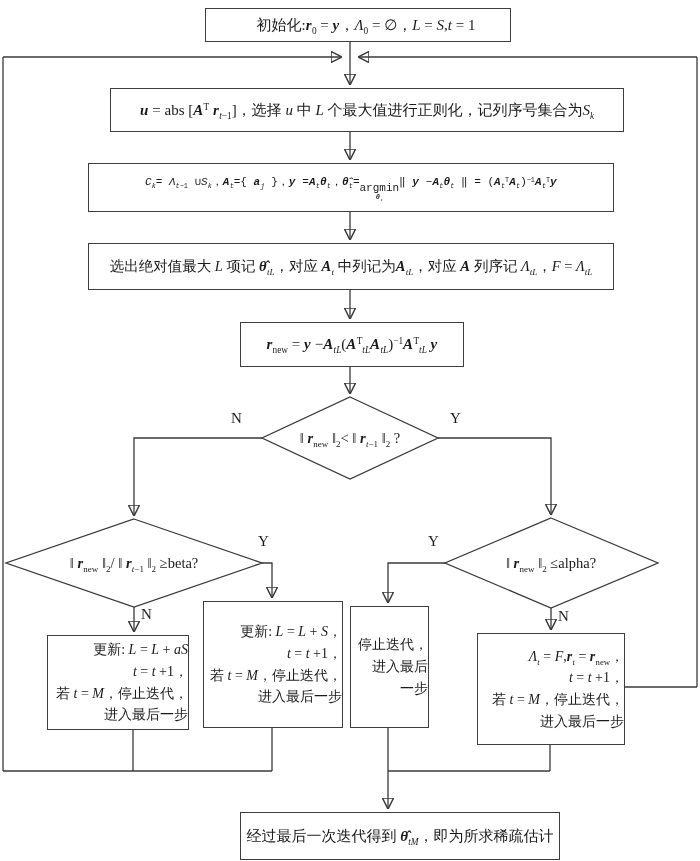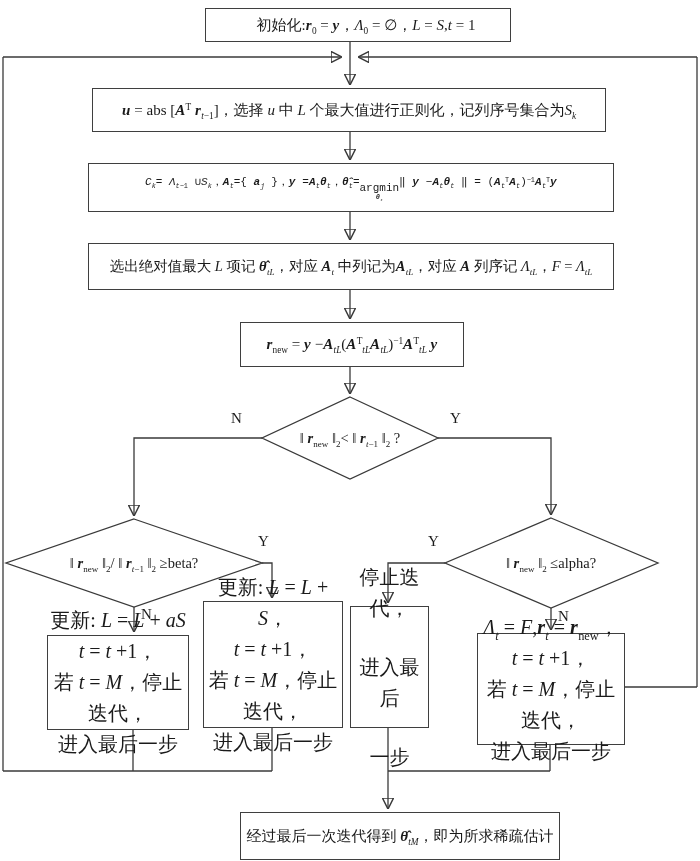--- a/index.html
+++ b/index.html
@@ -4,21 +4,21 @@
 <style>
   html,body{margin:0;padding:0;background:#ffffff;}
   .canvas{position:relative;width:700px;height:861px;background:#ffffff;overflow:hidden;
           font-family:"Liberation Serif","DejaVu Serif",serif;color:#1a1a1a;}
   .wires{position:absolute;left:0;top:0;width:700px;height:861px;}
   .wires path{fill:none;stroke:#3a3a3a;stroke-width:1.3;}
   .wires polygon{fill:#ffffff;stroke:#3a3a3a;stroke-width:1.3;}
   .node{position:absolute;border:1.5px solid #3f3f3f;background:#ffffff;
         display:flex;flex-direction:column;align-items:center;justify-content:center;
         text-align:center;line-height:1.5;font-size:15px;}
-  .node.small{font-size:20px;line-height:1.55;}
+  .node.small{font-size:14px;line-height:1.55;align-items:flex-end;}
   .dtext{position:absolute;display:flex;align-items:center;justify-content:center;
          text-align:center;font-size:14.5px;}
   .lbl{position:absolute;font-size:15px;}
   .f sub{font-size:62%;vertical-align:-0.45em;line-height:0;}
   .f sup{font-size:62%;vertical-align:0.5em;line-height:0;}
   .f b i{letter-spacing:0.3px;}
   .stk{display:inline-flex;flex-direction:column;align-items:center;vertical-align:-0.55em;line-height:1.05;}
   .stk .und{font-size:62%;}
 </style>
 </head>
@@ -65,21 +65,21 @@
       <polygon points="350,397 438,438 350,479 262,438"></polygon>
       <polygon points="134,519 262,563 134,607 6,563"></polygon>
       <polygon points="551,518 658,563 551,608 445,563"></polygon>
     </g>
   </svg>
 
   <div class="node f" style="left:205px;top:8px;width:288px;height:32px;padding-left:16px;">
     <span>初始化:<b><i>r</i></b><sub>0</sub> = <b><i>y</i></b>，<i>Λ</i><sub>0</sub> = ∅，<i>L</i> = <i>S</i>,<i>t</i> = 1</span>
   </div>
 
-  <div class="node f" style="left:92px;top:88px;width:512px;height:42px;">
+  <div class="node f" style="left:110px;top:88px;width:512px;height:42px;">
     <span><b><i>u</i></b> = abs [<b><i>A</i></b><sup>T</sup> <b><i>r</i></b><sub><i>t</i>−1</sub>]，选择 <i>u</i> 中 <i>L</i> 个最大值进行正则化，记列序号集合为<i>S</i><sub><i>k</i></sub></span>
   </div>
 
   <div class="node f" style="left:88px;top:163px;width:524px;height:47px;font-size:11px;font-family:Liberation Mono, monospace;">
     <span><i>C</i><sub><i>k</i></sub>= <i>Λ</i><sub><i>t</i>−1</sub> ∪<i>S</i><sub><i>k</i></sub>，<b><i>A</i></b><sub><i>t</i></sub>={ <b><i>a</i></b><sub><i>j</i></sub> }，<b><i>y</i></b> =<b><i>A</i></b><sub><i>t</i></sub><b><i>θ</i></b><sub><i>t</i></sub>，<b><i>θ̂</i></b><sub><i>t</i></sub>=<span class="stk">
           <span>argmin</span>
           <span class="und"><b><i>θ</i></b><sub><i>t</i></sub></span>
         </span>‖ <b><i>y</i></b> −<b><i>A</i></b><sub><i>t</i></sub><b><i>θ</i></b><sub><i>t</i></sub> ‖ = (<b><i>A</i></b><sub><i>t</i></sub><sup>T</sup><b><i>A</i></b><sub><i>t</i></sub>)<sup>−1</sup><b><i>A</i></b><sub><i>t</i></sub><sup>T</sup><b><i>y</i></b></span>
   </div>
 
@@ -115,21 +115,21 @@
     <div>进入最后一步</div>
   </div>
 
   <div class="node small f" style="left:203px;top:601px;width:138px;height:125px;">
     <div>更新: <i>L</i> = <i>L</i> + <i>S</i>，</div>
     <div><i>t</i> = <i>t</i> +1，</div>
     <div>若 <i>t</i> = <i>M</i>，停止迭代，</div>
     <div>进入最后一步</div>
   </div>
 
-  <div class="node small f" style="left:350px;top:606px;width:77px;height:120px;gap:28px;">
+  <div class="node small f" style="left:350px;top:606px;width:77px;height:120px;">
     <div>停止迭代，</div>
     <div>进入最后</div>
     <div>一步</div>
   </div>
 
   <div class="node small f" style="left:477px;top:633px;width:146px;height:110px;">
     <div><i>Λ</i><sub><i>t</i></sub> = <i>F</i>,<b><i>r</i></b><sub><i>t</i></sub> = <b><i>r</i></b><sub>new</sub>，</div>
     <div><i>t</i> = <i>t</i> +1，</div>
     <div>若 <i>t</i> = <i>M</i>，停止迭代，</div>
     <div>进入最后一步</div>

